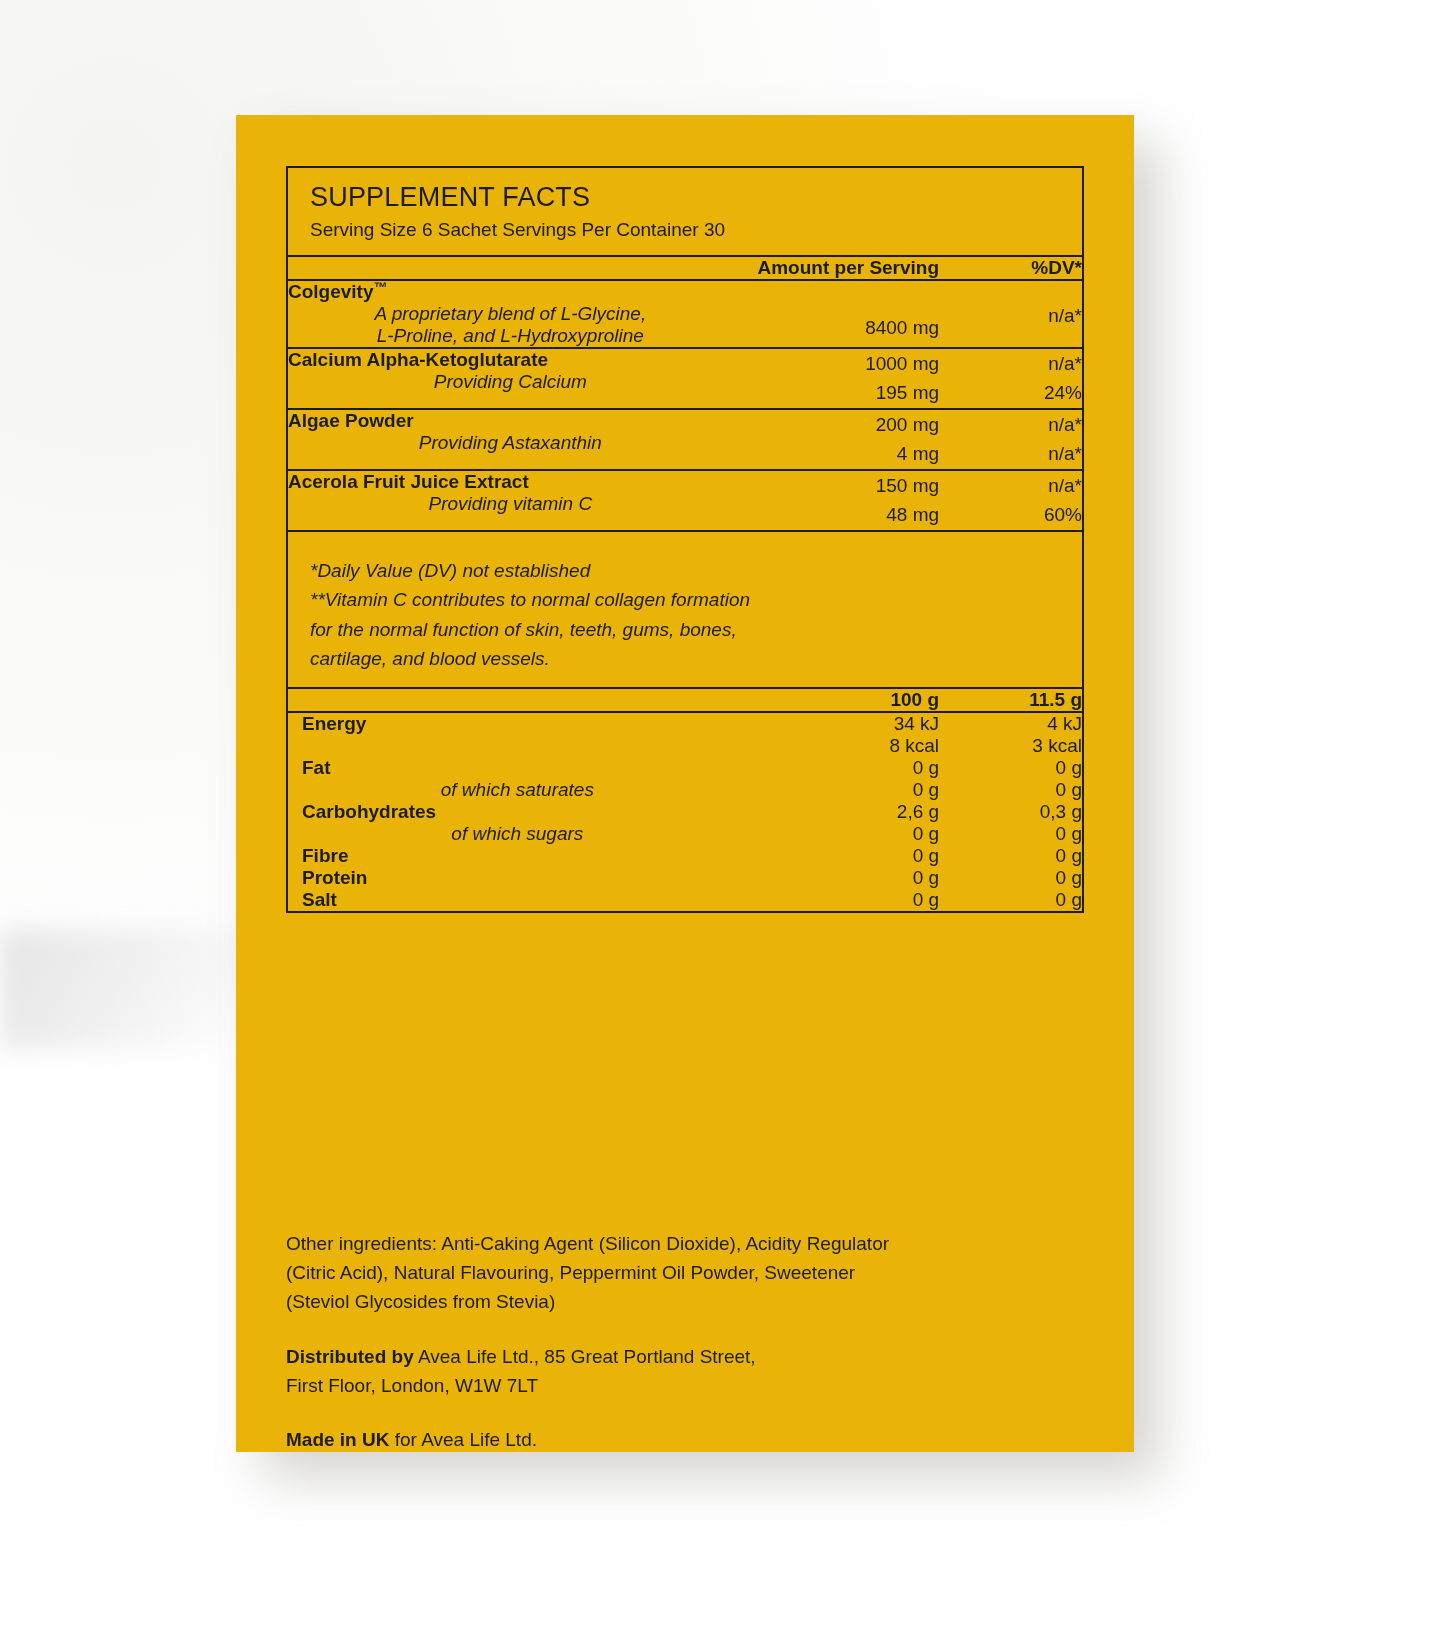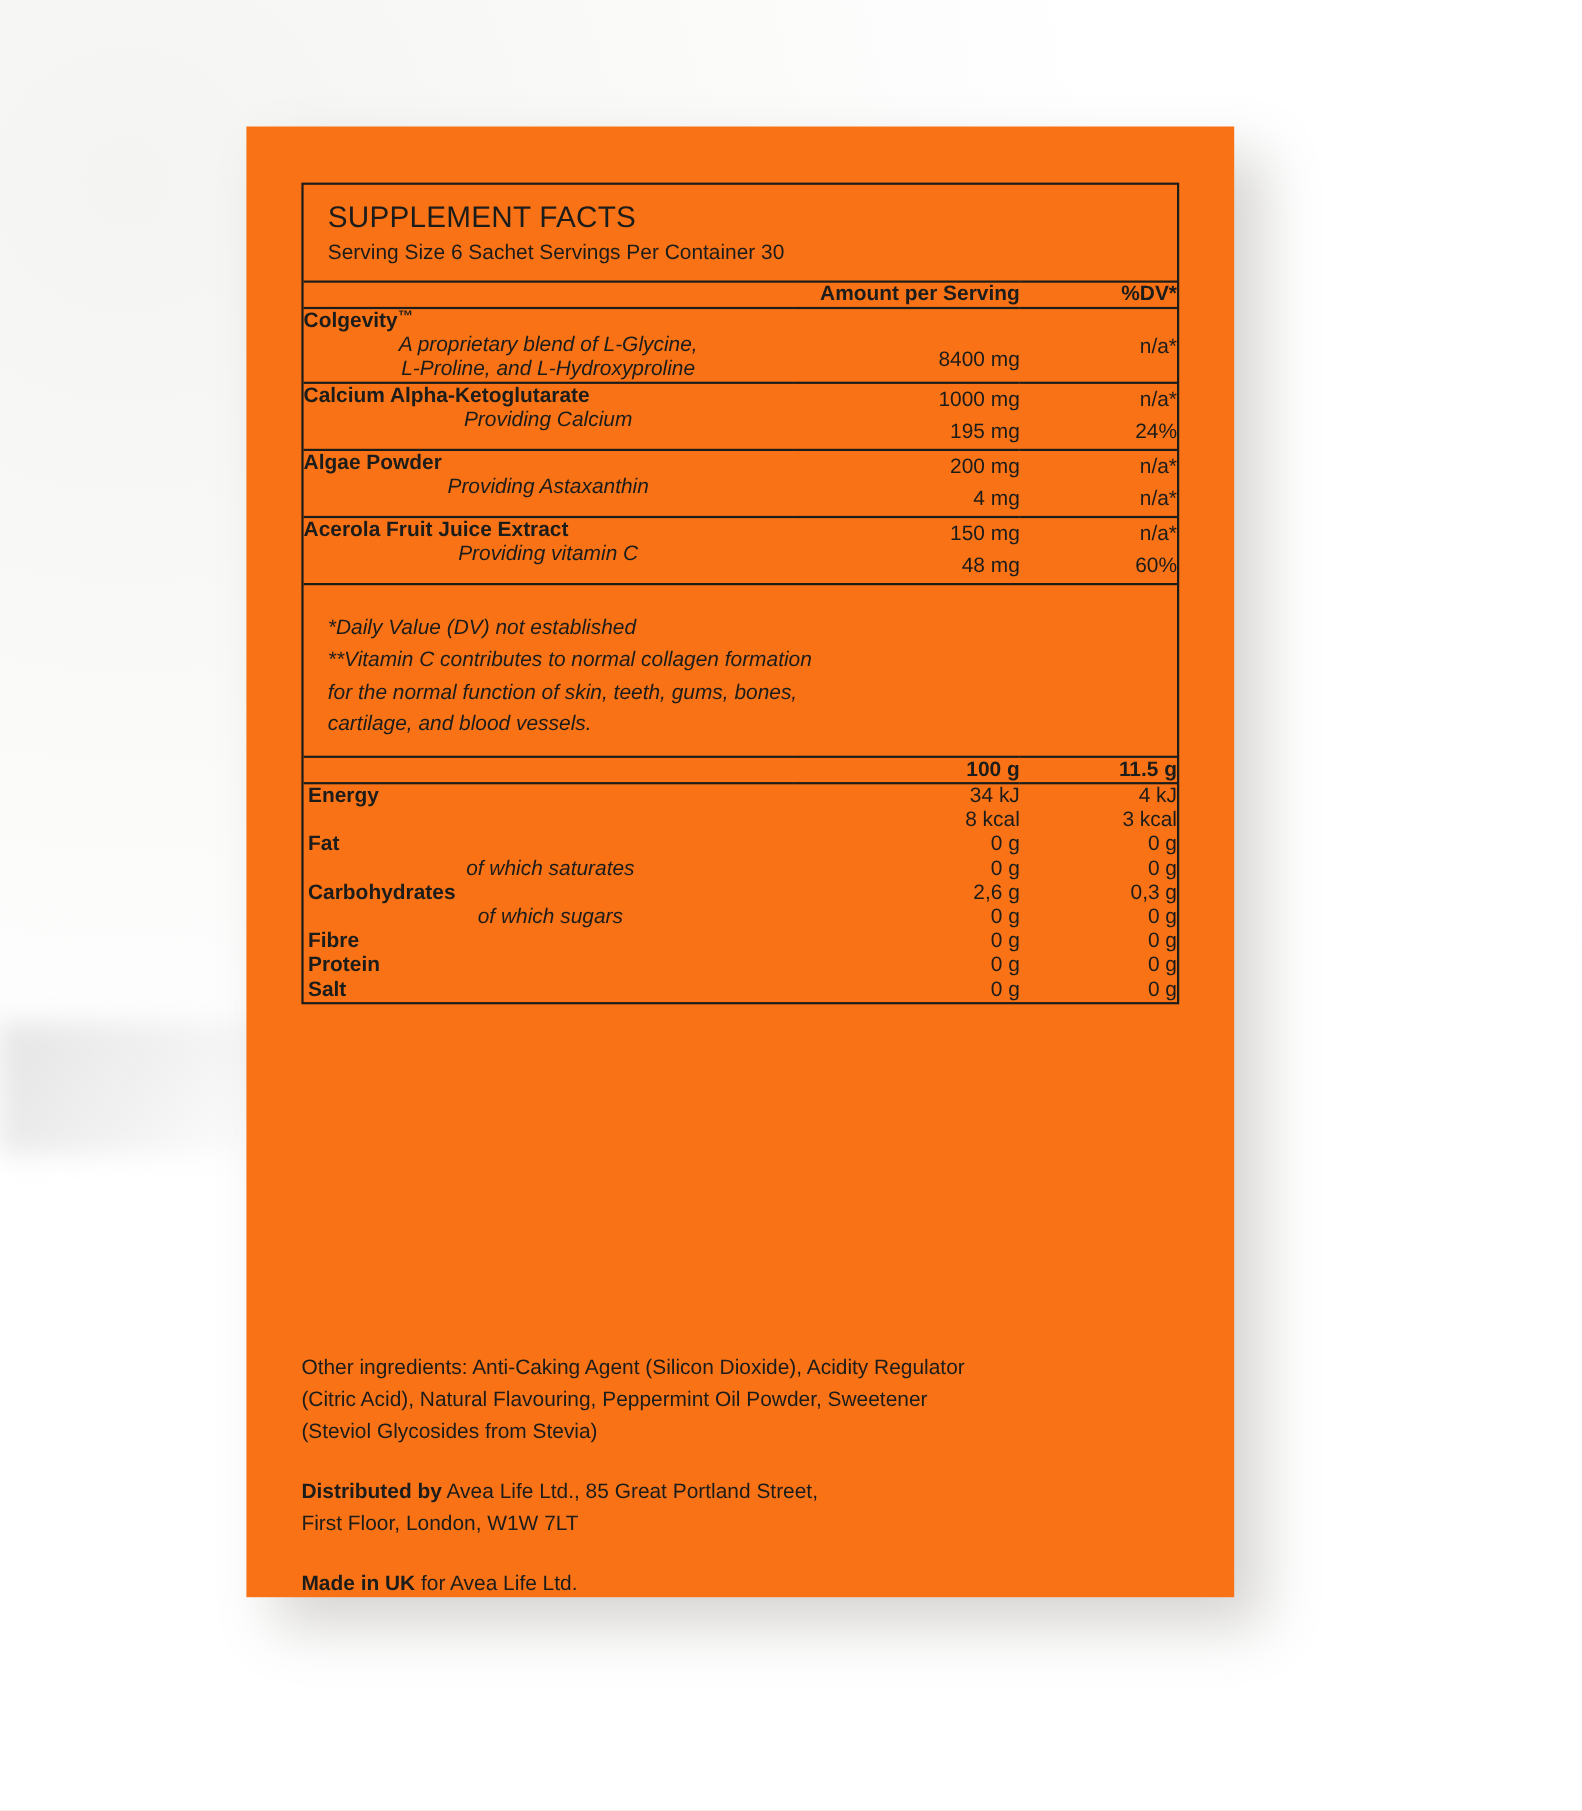--- a/index.html
+++ b/index.html
@@ -28,25 +28,25 @@
     left: 0;
     top: 930px;
     width: 250px;
     height: 120px;
     background: linear-gradient(120deg, rgba(225,225,225,0.9), rgba(255,255,255,0));
     filter: blur(12px);
   }
 
   .panel {
     position: absolute;
-    left: 224px;
+    left: 236px;
     top: 115px;
     width: 898px;
     height: 1337px;
-    background: #f97316;
+    background: #eab308;
     box-shadow: 26px 26px 48px rgba(120,115,105,0.30);
   }
 
   .facts-box {
     position: absolute;
     left: 50px;
     top: 51px;
     width: 798px;
     border: 2px solid #1c1c1a;
     box-sizing: border-box;
@@ -107,21 +107,21 @@
     font-size: 19px;
     line-height: 1.55;
   }
 
   .nutri-hdr td {
     font-weight: bold;
     padding-top: 11px;
     padding-bottom: 11px;
   }
   .nutri-body td { padding-top: 4px; padding-bottom: 4px; }
-  .nutri-body .col-name { padding-left: 4px; }
+  .nutri-body .col-name { padding-left: 14px; }
   .nutri-first td { padding-top: 12px; }
   .nutri-last td { padding-bottom: 14px; margin-top: 44px; }
 
   .below {
     position: absolute;
     left: 50px;
     top: 1115px;
     width: 800px;
     color: #1c1c1a;
     font-size: 19px;

